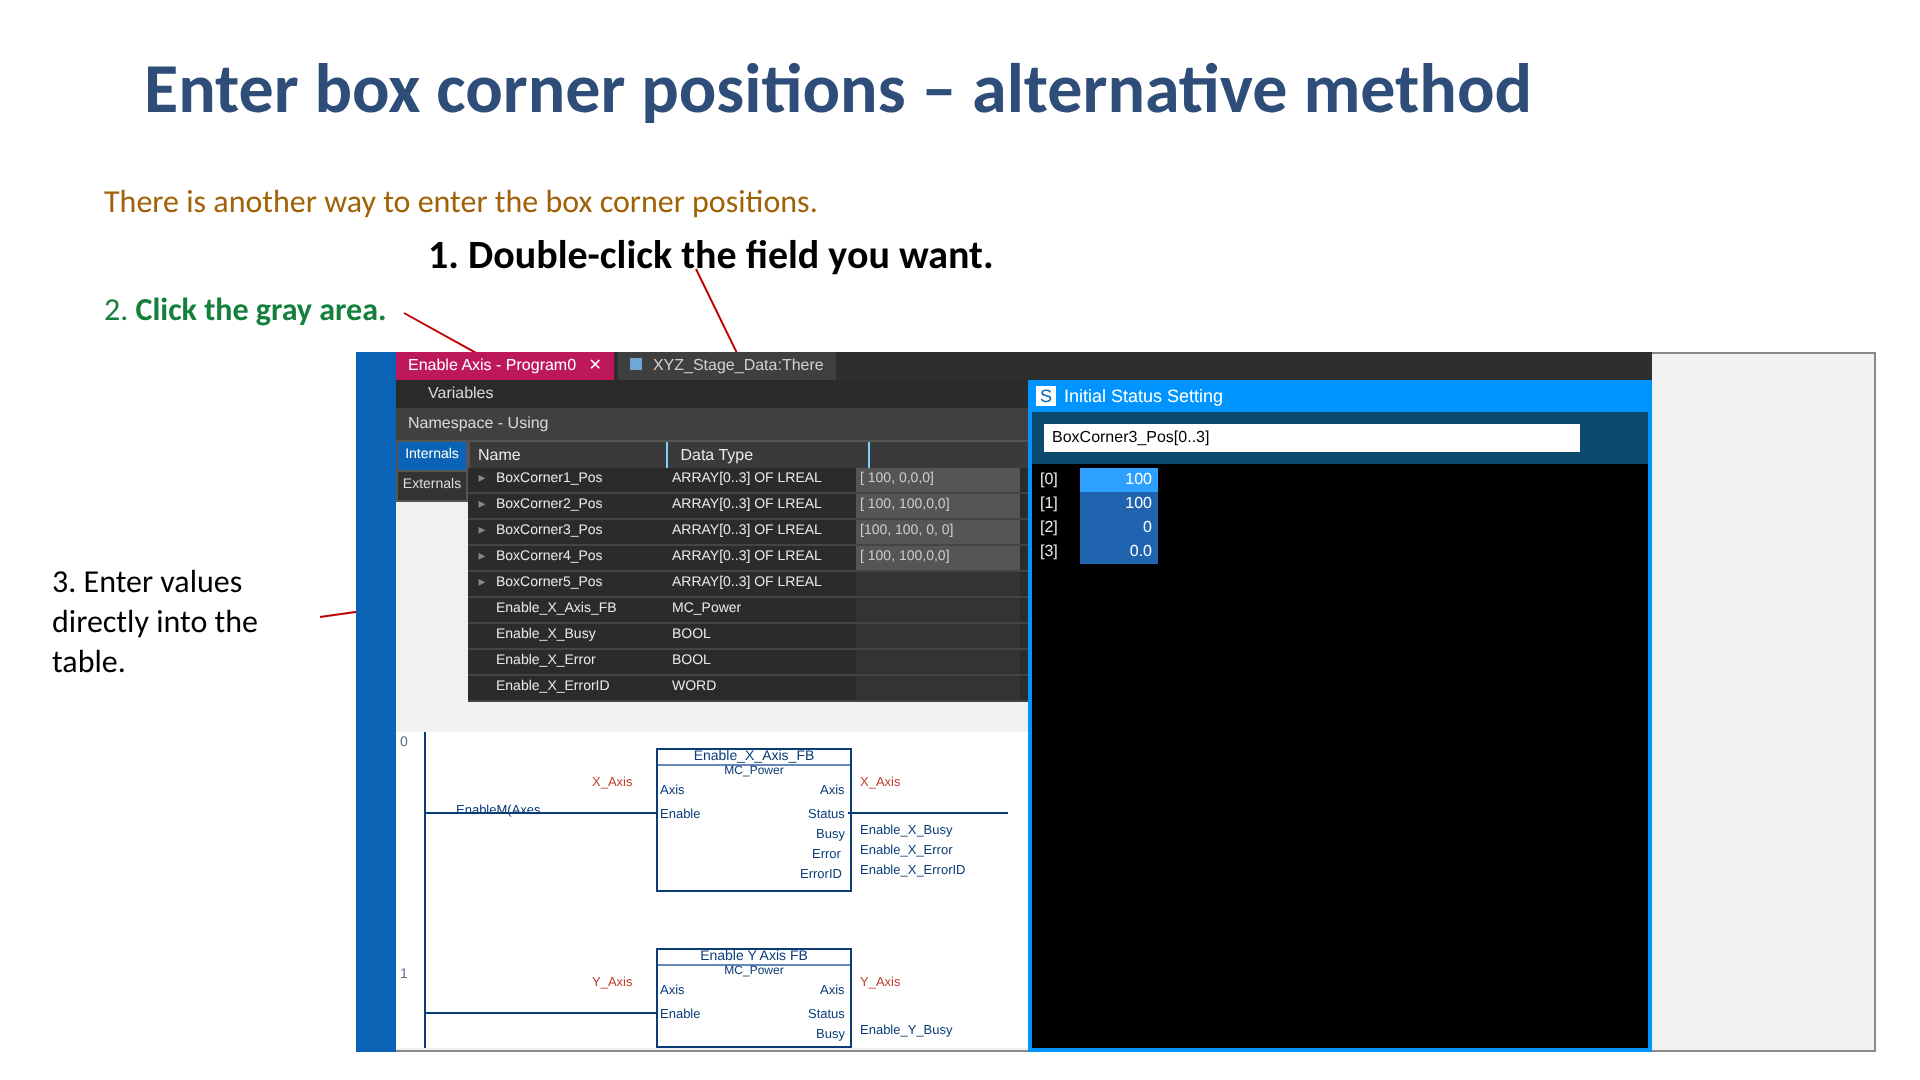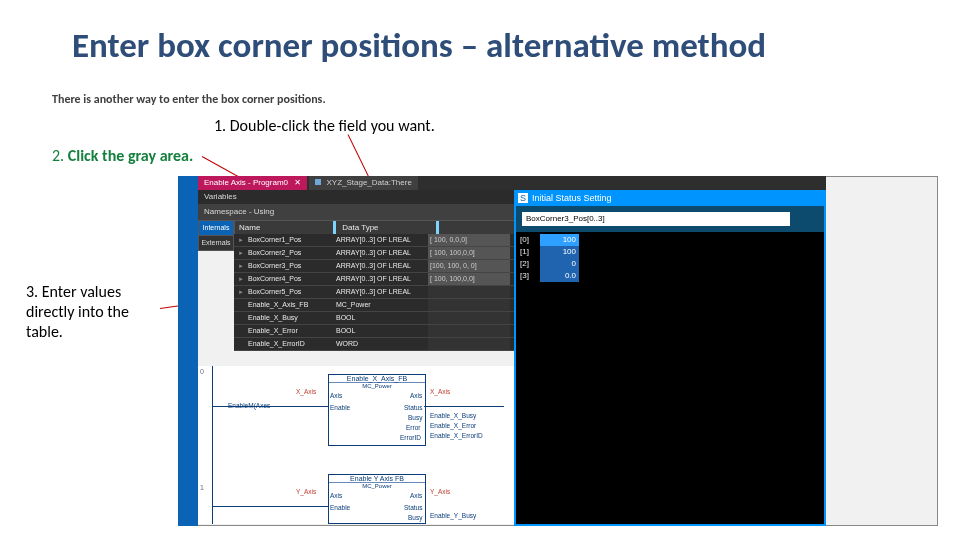--- a/index.html
+++ b/index.html
@@ -2,22 +2,22 @@
 <html><head>
 <meta charset="utf-8">
 <style>
   html,body{margin:0;padding:0;width:960px;height:540px;background:#fff;font-family:Calibri,Arial,sans-serif;overflow:hidden}
   .slide{position:relative;width:960px;height:540px}
 
   
   .title{position:absolute;left:72px;top:24px;font-size:35px;color:#2e4d78;font-weight:700}
 
   
-  .intro{position:absolute;left:52px;top:92px;font-size:12px;font-weight:700;color:#404040}
-  .step1{position:absolute;left:214px;top:116px;font-size:16px;font-weight:400;color:#000}
+  .intro{position:absolute;left:52px;top:92px;font-size:16px;font-weight:400;color:#a16207}
+  .step1{position:absolute;left:214px;top:116px;font-size:20px;font-weight:700;color:#000}
   .step2{position:absolute;left:52px;top:146px;color:#15803d}
   .step2 .n{font-size:16px;font-weight:400}
   .step2 .t{font-size:16px;font-weight:600}
   .step3{position:absolute;left:26px;top:282px;width:140px;font-size:16px;font-weight:400;color:#000;line-height:1.25}
 
   
   .arrow{position:absolute;height:0;border-top:1.5px solid #c00000;transform-origin:left center}
   .arrow::after{content:"";position:absolute;right:-6px;top:-4px;border:4px solid transparent;border-left:8px solid #c00000}
   .a1{left:348px;top:134px;width:86px;transform:rotate(64deg)}   
   .a2{left:202px;top:156px;width:218px;transform:rotate(29deg)}  
@@ -35,39 +35,39 @@
   .tab{display:inline-block;height:14px;line-height:14px;padding:0 6px;font-size:8px}
   .tab.active{background:#be185d;color:#fff}
   .tab.active .x{margin-left:4px}
   .tab.inactive{background:#3f3f3f;color:#d0d0d0}
   .tab.inactive::before{content:"";display:inline-block;width:6px;height:6px;background:#6fa8d8;margin-right:3px;vertical-align:0}
 
   
   .rail{position:absolute;left:0;top:0;width:20px;height:350px;background:#0b63b5}
 
   
-  .varhdr{position:absolute;left:20px;top:14px;width:316px;height:14px;background:#2b2b2b;color:#d8d8d8;padding-left:6px;line-height:14px;font-size:8px}
+  .varhdr{position:absolute;left:20px;top:14px;width:316px;height:14px;background:#2b2b2b;color:#d8d8d8;padding-left:16px;line-height:14px;font-size:8px}
   .nshdr{position:absolute;left:20px;top:28px;width:316px;height:16px;background:#404040;color:#d8d8d8;padding-left:6px;line-height:16px;font-size:8px}
 
   
   .ivs{position:absolute;left:336px;top:14px;right:112px;bottom:0;background:#0094ff}
   .ivs-title{background:#0094ff;color:#fff;height:16px;line-height:16px;font-size:9px;padding-left:4px}
   .ivs-title .icn{display:inline-block;width:10px;height:10px;background:#fff;color:#0b63b5;text-align:center;line-height:10px;margin-right:4px;vertical-align:0}
   .ivs-body{position:absolute;left:2px;right:2px;top:16px;bottom:2px;background:#0c4a6e}
   .ivs-path{position:absolute;left:6px;top:6px;width:260px;height:14px;background:#fff;color:#000;padding:0 4px;line-height:14px;font-size:8px}
   .ivs-black{position:absolute;left:0;top:26px;right:0;bottom:0;background:#000}
   .ivs-row{position:absolute;left:4px;height:28px;line-height:12px;font-size:8px}
   .ivs-row .idx{display:inline-block;width:20px;color:#e8e8e8}
   .ivs-row .val{display:inline-block;width:36px;text-align:right;background:#2064b0;color:#fff;padding-right:3px}
   .ivs-row.r0{top:2px}.ivs-row.r0 .val{background:#2ea0ff}
   .ivs-row.r1{top:14px}.ivs-row.r2{top:26px}.ivs-row.r3{top:38px}
 
   
   .cols{position:absolute;left:56px;top:44px;width:280px;height:14px;background:#3a3a3a;color:#e8e8e8;line-height:14px;font-size:8px;border:1px solid #555}
-  .cols span{display:inline-block;border-right:3px solid #7dd3fc;padding-left:4px;height:14px}
+  .cols span{display:inline-block;border-right:1px solid #7dd3fc;padding-left:4px;height:14px}
   .cols .c1{width:94px}.cols .c2{width:94px}.cols .c3{width:80px;border-right:none}
 
   
   .vtabs{position:absolute;left:20px;top:44px;width:36px}
   .vtab{height:14px;line-height:14px;background:#333;color:#ddd;font-size:7px;text-align:center;border:1px solid #555;margin-bottom:-1px}
   .vtab.sel{background:#0b63b5;color:#fff}
 
   
   .vartbl{position:absolute;left:56px;top:58px;width:280px;background:#2b2b2b}
   .vr{height:12px;line-height:12px;font-size:7px;border-bottom:1px solid #444;white-space:nowrap;overflow:hidden}

